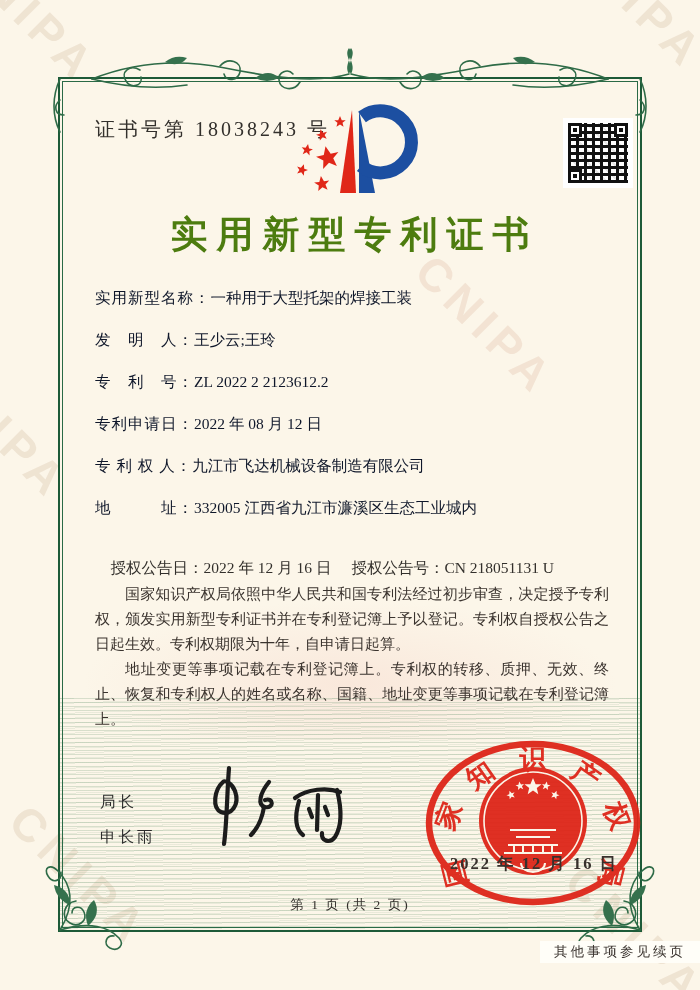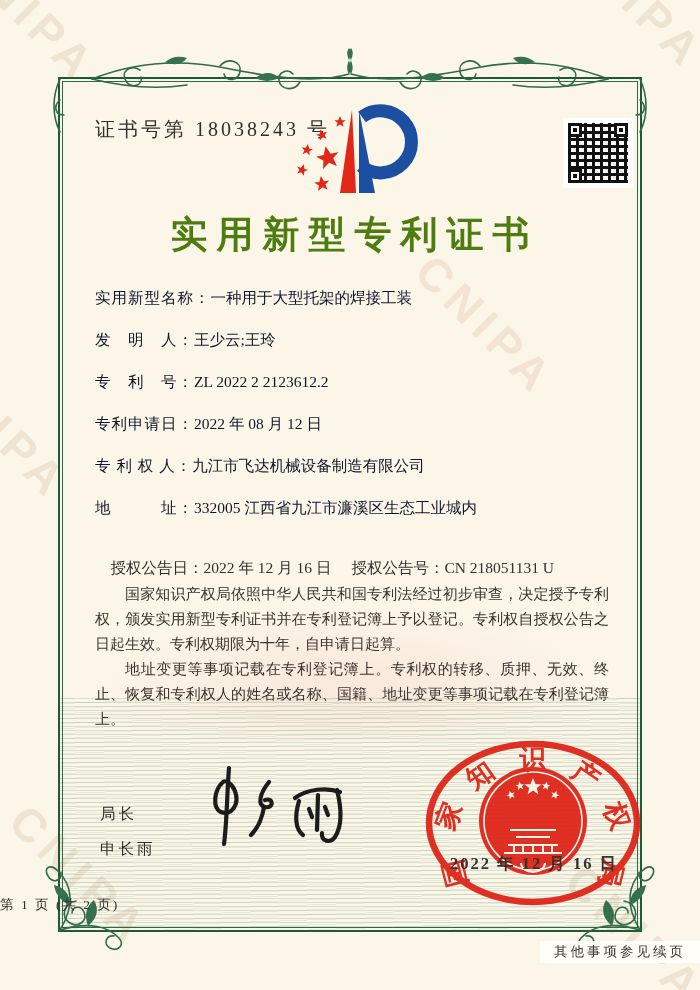--- a/index.html
+++ b/index.html
@@ -64,25 +64,25 @@
   .frow{height:42px; font-size:15.5px; color:#0f172a; white-space:pre;}
   .frow .flabel{letter-spacing:1px;}
   .grant{position:absolute; z-index:5; left:95px; top:540px; width:520px; font-size:15.5px; white-space:pre; color:#33302c;}
   .grant .g2{margin-left:20px;}
   .paras{
     position:absolute; z-index:5; left:95px; top:582px; width:514px;
     font-size:15px; line-height:25px; text-align:justify; color:#3a332e;
   }
   .paras p{margin:0; text-indent:2em;}
   .sign{position:absolute; z-index:6; left:100px; top:792px; font-size:15.5px; letter-spacing:3px; color:#2b2b2b;}
-  .sign div{margin-bottom:14px;margin-top:12px;}
+  .sign div{margin-bottom:14px;}
   .signature{position:absolute; z-index:6; left:195px; top:760px;}
   .pageno{
     position:absolute; z-index:6; left:0; top:896px; width:100%;
-    text-align:left; font-size:13.5px; letter-spacing:2px; color:#33302c;
+    text-align:center; font-size:13.5px; letter-spacing:2px; color:#33302c;
   }
   .footnote{
     position:absolute; z-index:6; left:0; top:941px; width:100%; text-align:right;
   }
   .footnote span{
     display:inline-block; background:rgba(255,254,249,0.95);
     padding:2px 14px; font-size:13.5px; letter-spacing:3px; color:#3a332e;
   }
   
   .seal{position:absolute; z-index:7; left:410px; top:735px; width:246px; height:180px; opacity:0.94;}

